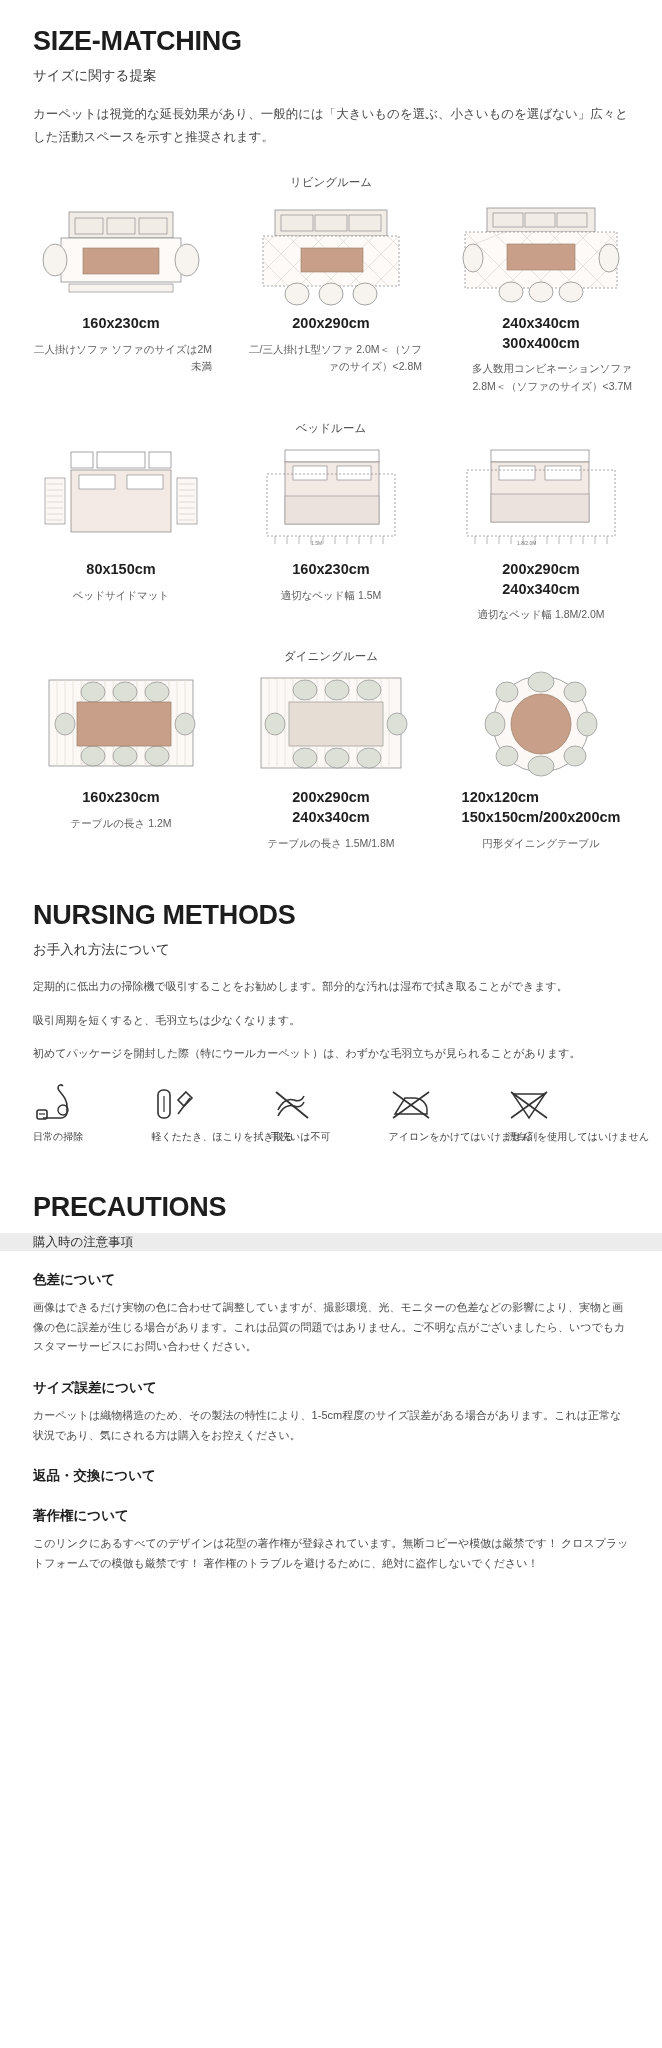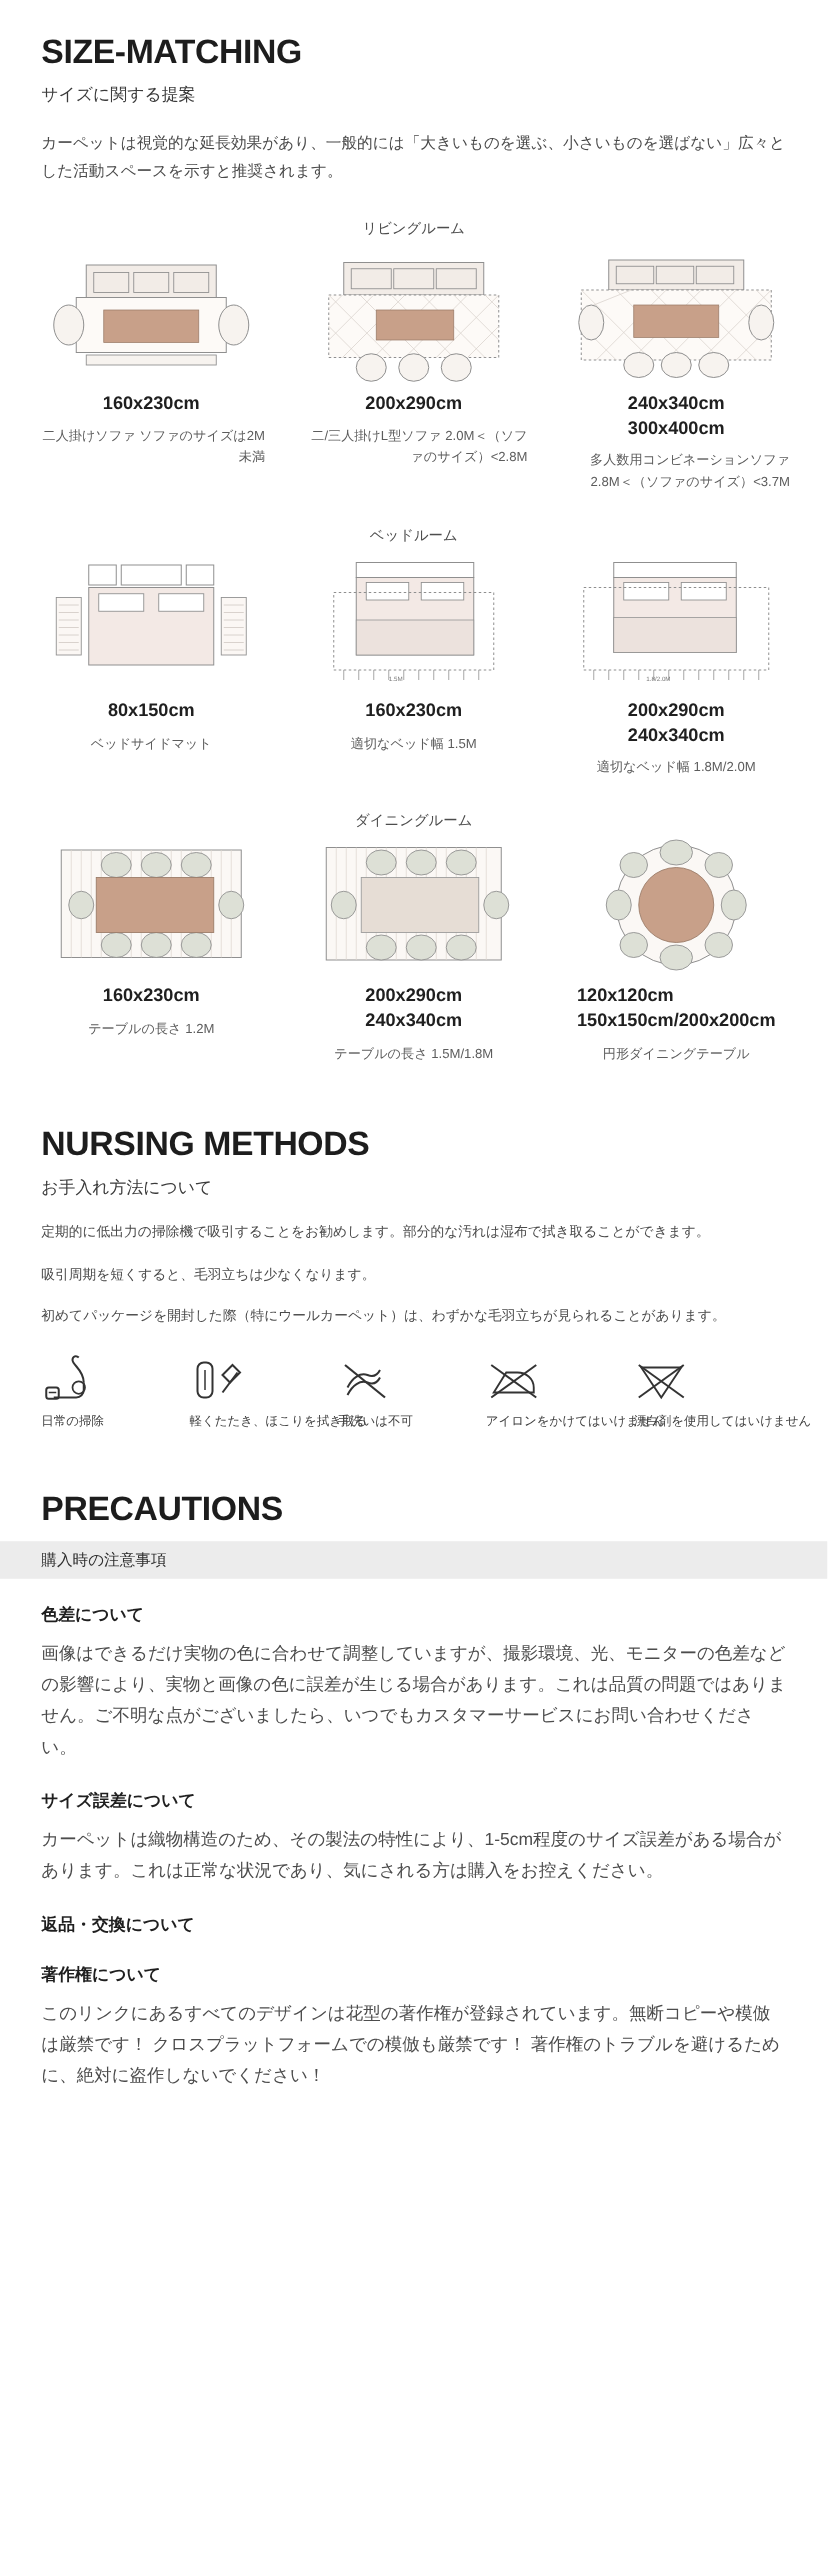--- a/index.html
+++ b/index.html
@@ -95,37 +95,37 @@
   .care-txt {
     font-size: 10px;
     color: #3f3f3f;
     margin-top: 6px;
     white-space: nowrap;
   }
 
   
   .prec-sub-bar {
     background: #ececec;
-    height: 30px;
+    height: 18px;
     display: flex;
     align-items: center;
     padding-left: 33px;
     font-size: 12.5px;
     color: #2e2e2e;
     margin-bottom: 20px;
   }
   h3.sub-head {
     font-size: 13.5px;
     font-weight: 700;
     color: #1f1f1f;
     margin: 0 0 9px 0;
   }
   .prec-block { margin-bottom: 22px; }
   .prec-text {
-    font-size: 14px;
+    font-size: 11px;
     line-height: 1.78;
     color: #4c4c4c;
     white-space: pre-wrap;
     margin: 0;
   }
   .gap-lg { height: 48px; }
   .top-gap { height: 26px; }
   svg { display:block; overflow: visible; }
 </style>
 </head>

